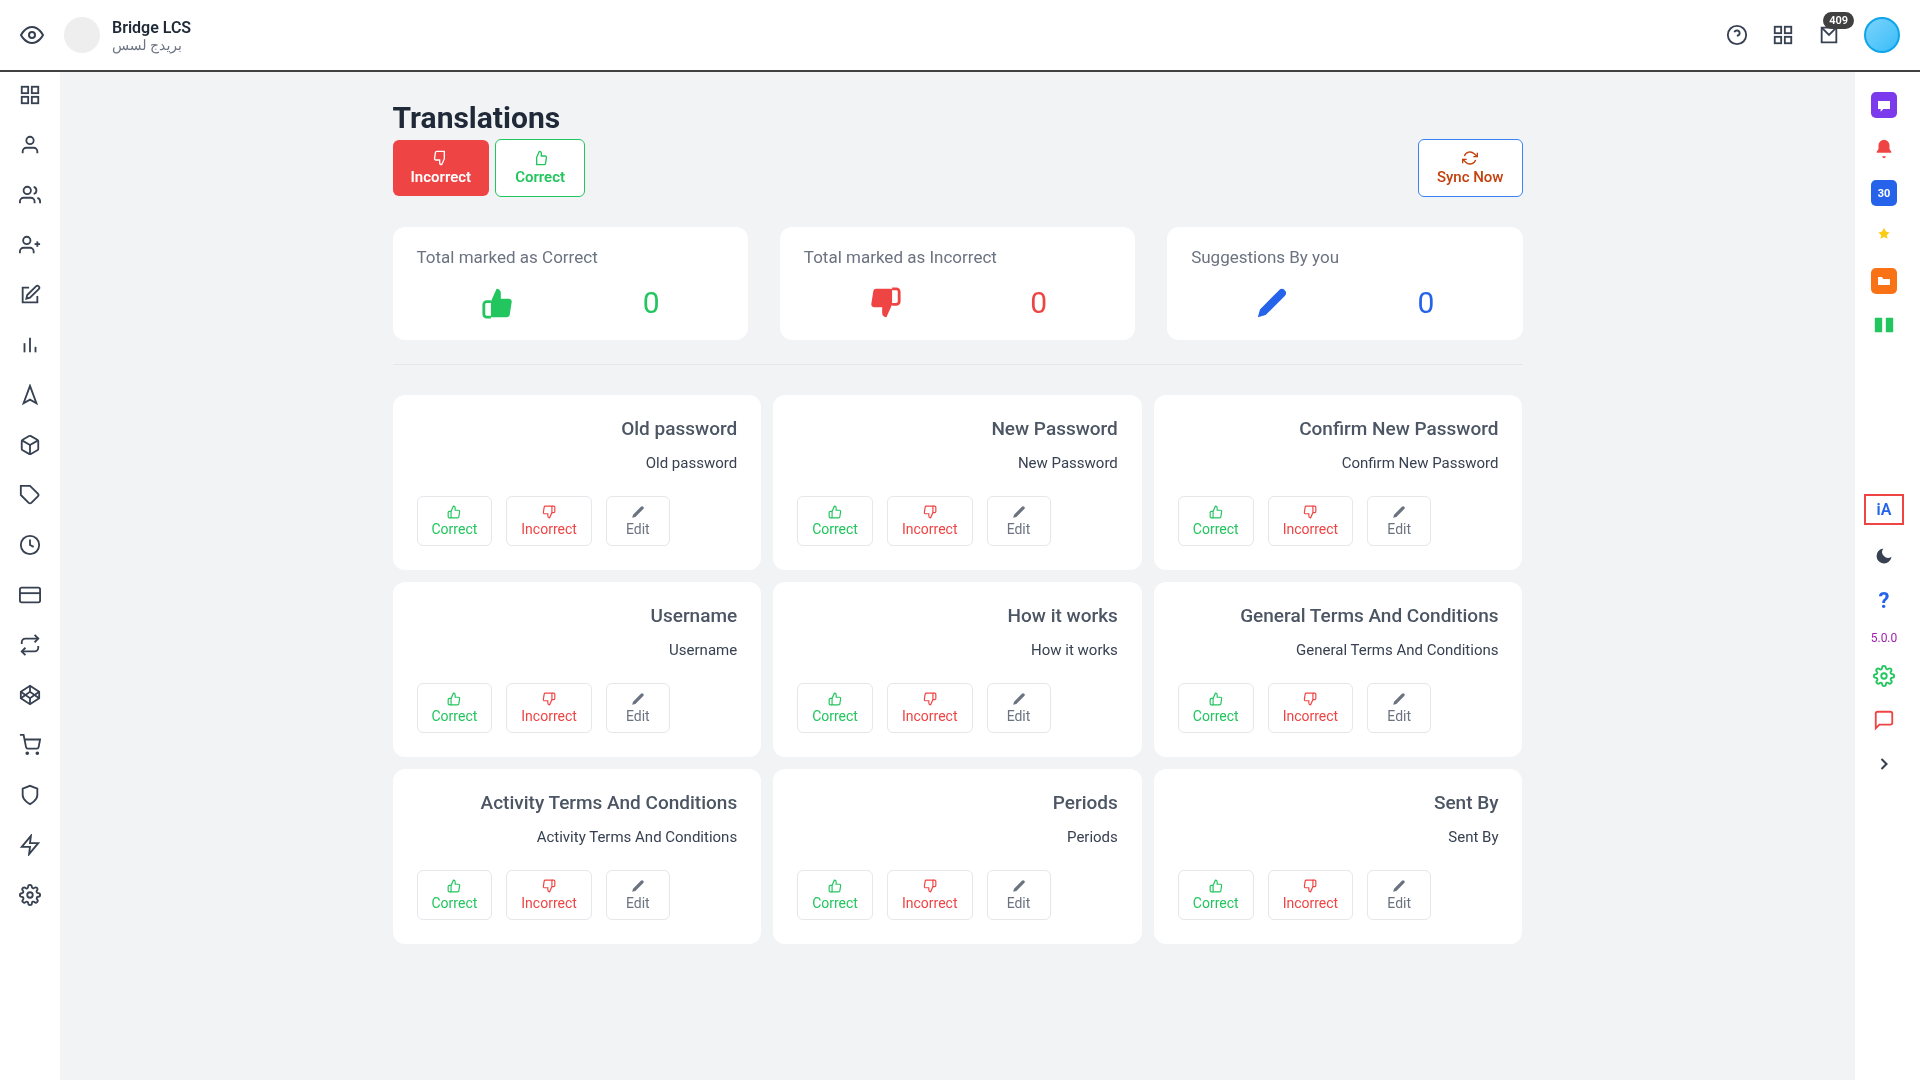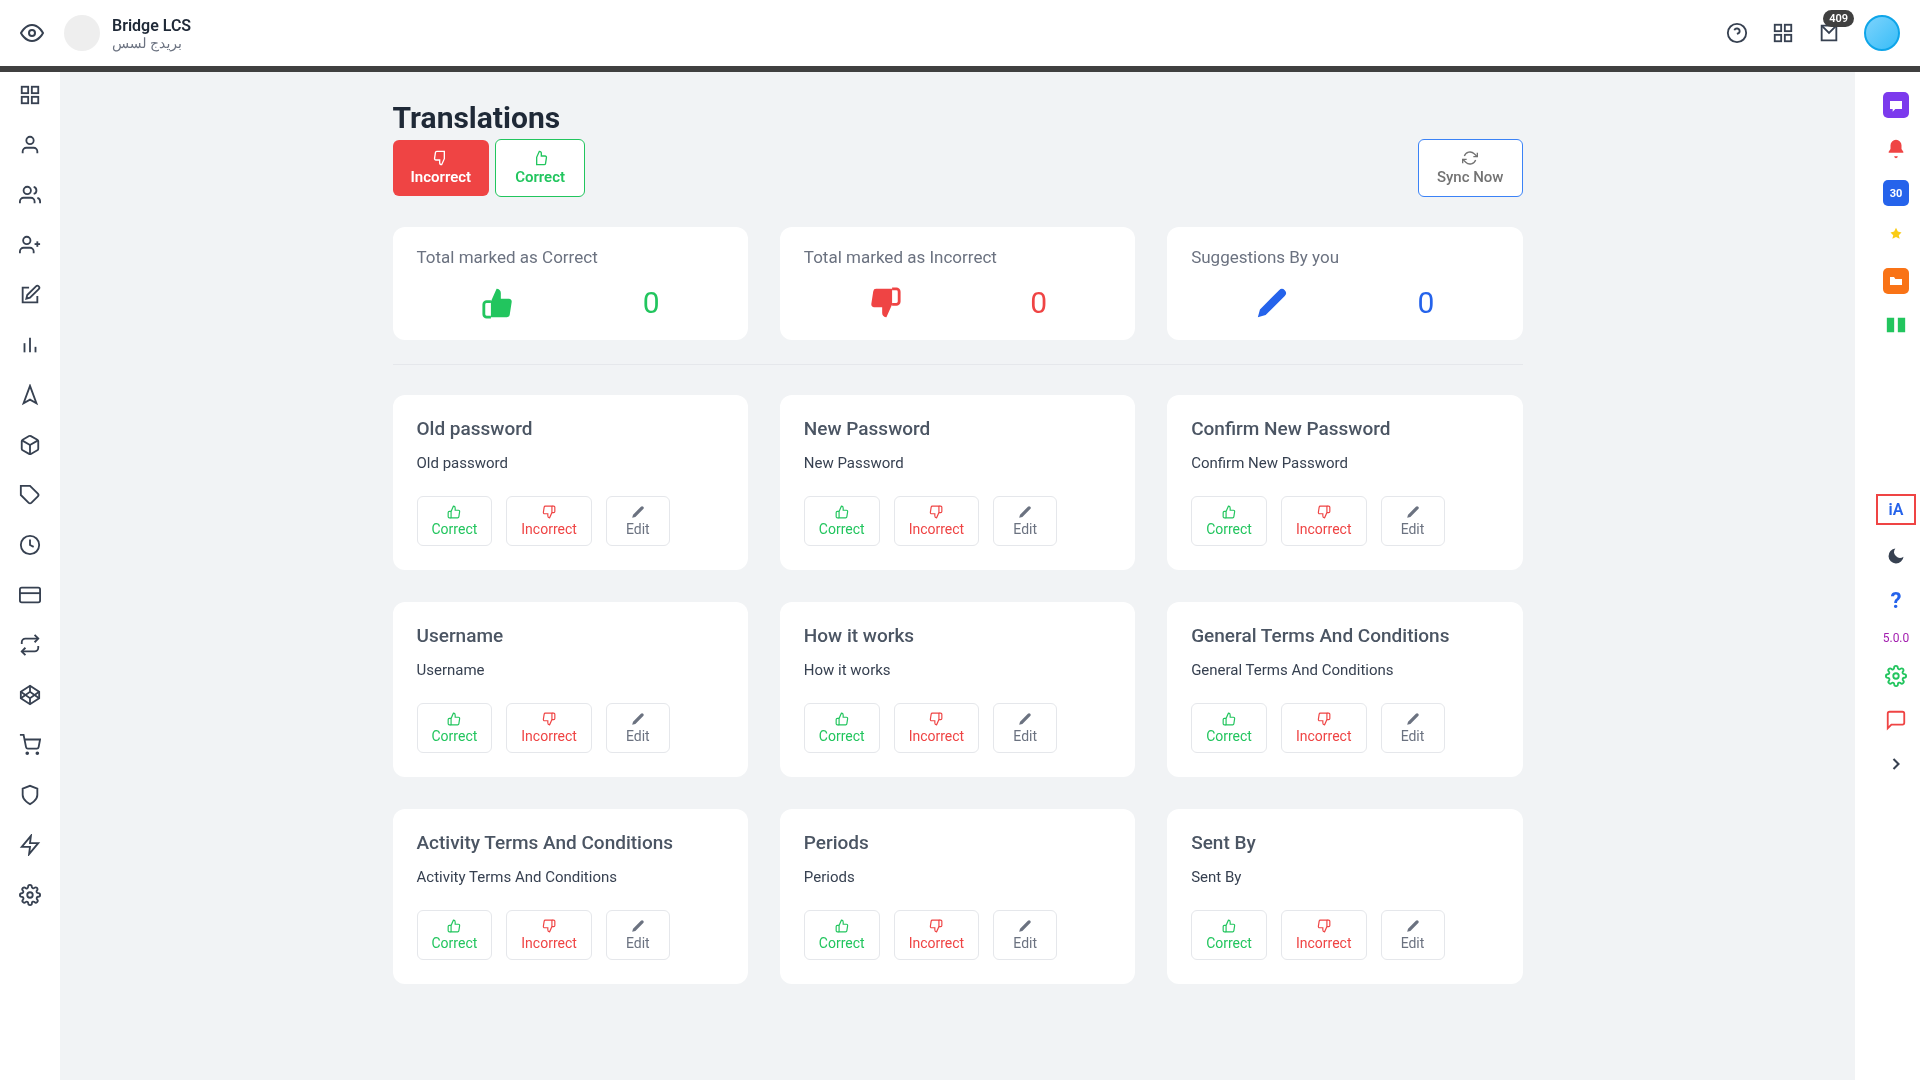--- a/index.html
+++ b/index.html
@@ -6,21 +6,21 @@
 body {
   font-family: -apple-system, BlinkMacSystemFont, "Segoe UI", Roboto, "Helvetica Neue", Arial, sans-serif;
   background: #fff;
   width: 1920px;
   height: 1080px;
   overflow: hidden;
   position: relative;
 }
 .header {
   height: 72px;
-  border-bottom: 6px solid #404040;
+  border-bottom: 2px solid #404040;
   display: flex;
   align-items: center;
   padding: 0 20px;
   background: #fff;
 }
 .eye-icon {
   width: 24px; height: 24px;
   margin-right: 20px;
 }
 .brand {
@@ -117,21 +117,21 @@
 }
 .filter-correct {
   background: #fff;
   color: #22c55e;
   border: 1px solid #22c55e;
   margin-left: 6px;
 }
 .sync-btn {
   margin-left: auto;
   border: 1px solid #3b82f6;
-  color: #737373;
+  color: #c2410c;
   background: #fff;
   padding: 10px 18px;
   border-radius: 6px;
   font-size: 15px;
   font-weight: 500;
   display: flex;
   flex-direction: column;
   align-items: center;
   gap: 2px;
   cursor: pointer;
@@ -163,21 +163,22 @@
 .red { color: #ef4444; }
 .blue { color: #2563eb; }
 .divider {
   height: 1px;
   background: #e5e7eb;
   margin: 0 0 30px 0;
 }
 .card-grid {
   display: grid;
   grid-template-columns: repeat(3, 1fr);
-  gap: 32px;
+  gap: 12px;
+  text-align: right;
 }
 .tcard {
   background: #fff;
   border-radius: 12px;
   padding: 22px 24px 24px;
 }
 .tcard-title {
   font-size: 19px;
   font-weight: 500;
   color: #4b5563;
@@ -205,21 +206,21 @@
   font-size: 14px;
   cursor: pointer;
   min-width: 64px;
 }
 .abtn svg { width: 14px; height: 14px; }
 .abtn.correct { color: #22c55e; }
 .abtn.incorrect { color: #ef4444; }
 .abtn.edit { color: #6b7280; }
 .right-sidebar {
   position: absolute;
-  right: 0; top: 72px; bottom: 0;
+  right: 12px; top: 72px; bottom: 0;
   width: 48px;
   background: #fff;
   display: flex;
   flex-direction: column;
   align-items: center;
   padding-top: 20px;
   gap: 18px;
 }
 .rside-item {
   width: 26px; height: 26px;

